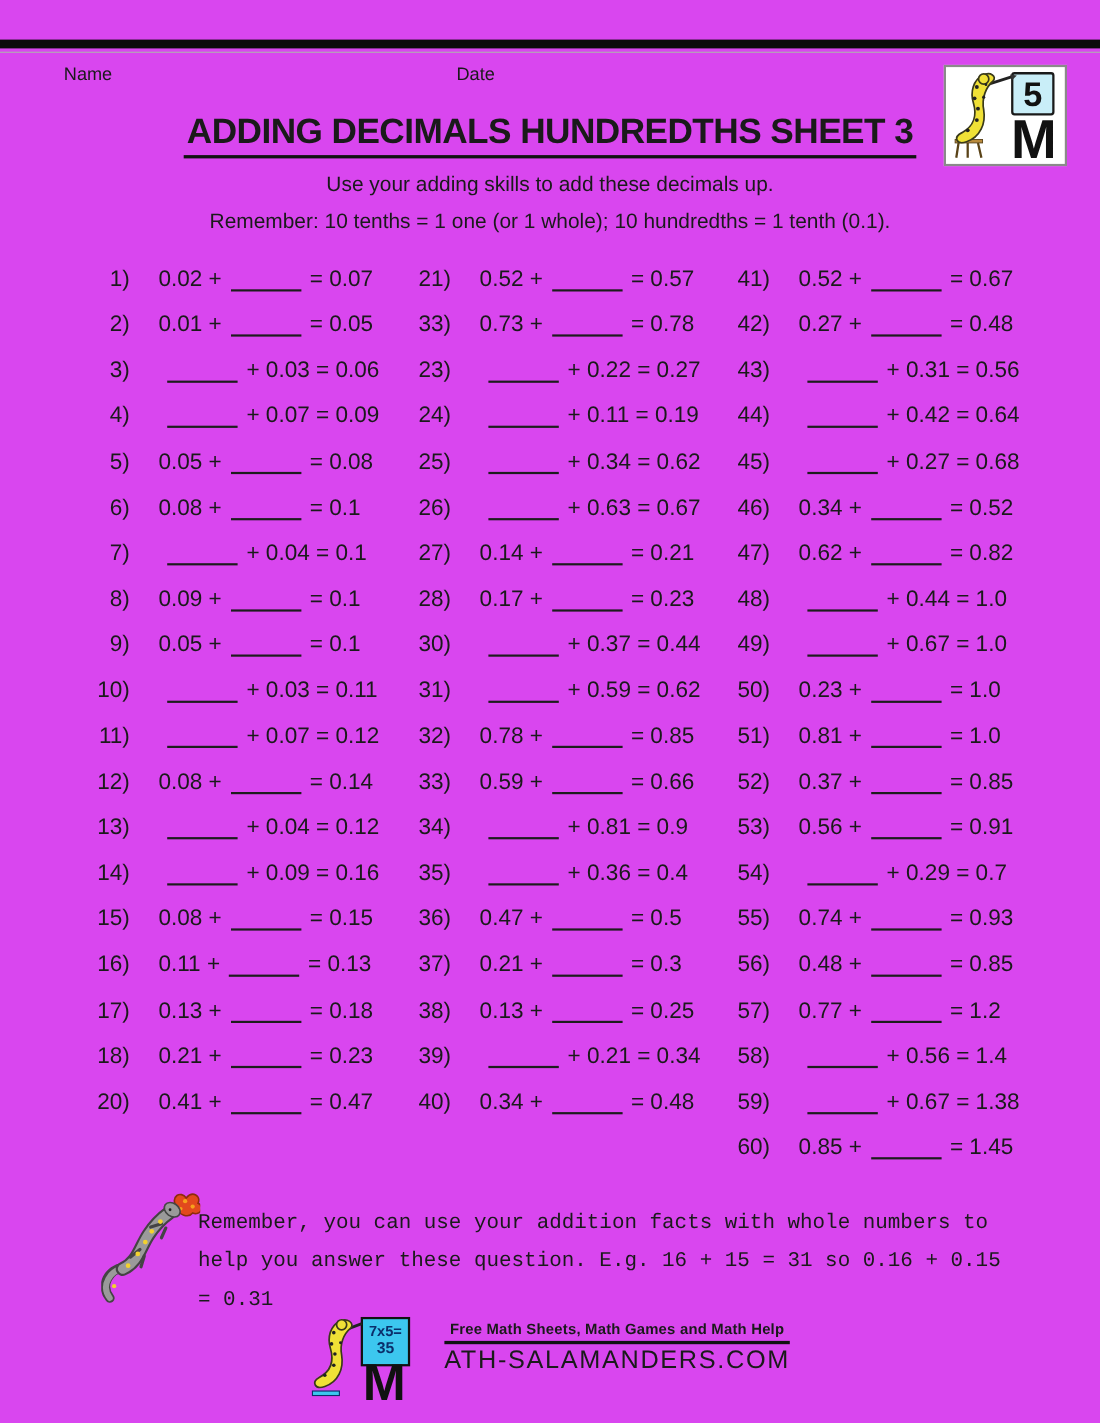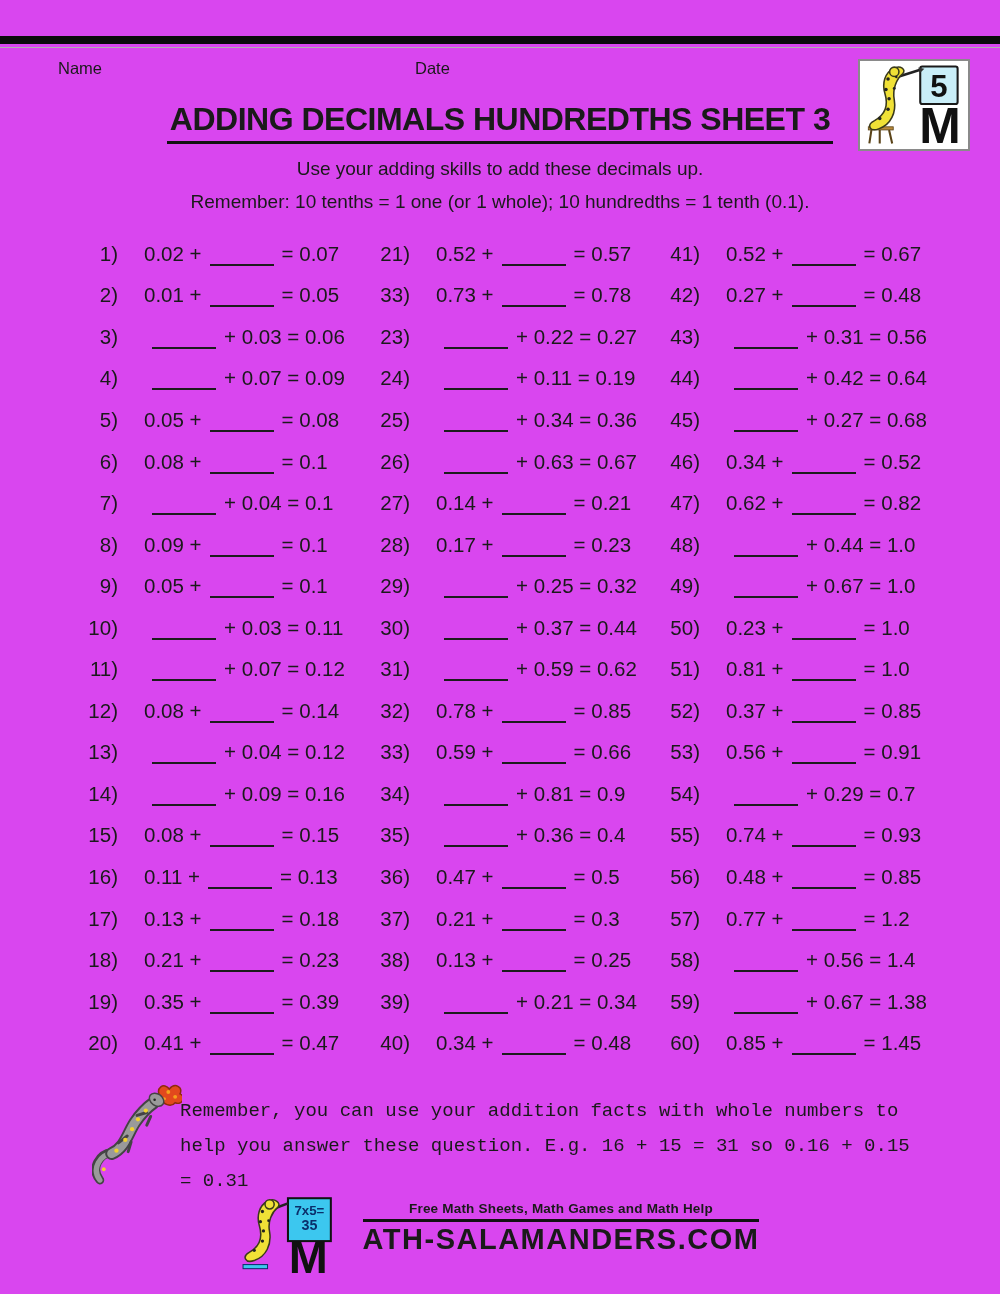--- a/index.html
+++ b/index.html
@@ -39,21 +39,21 @@
     font-size:19px;line-height:35px;font-family:Liberation Mono, monospace;
   }
   .lizard{position:absolute;left:92px;top:1084px;}
   .footer{
     position:absolute;top:1197px;left:0;width:1000px;
     display:flex;justify-content:center;align-items:flex-start;
   }
   .footer-col{margin-left:-8px;padding-top:4px;padding-left:32px;}
   .footer-tagline{font-size:13.5px;font-weight:bold;letter-spacing:0.2px;text-align:center;}
   .footer-rule{height:3px;background:#111;margin:3px 0 1px 0;}
-  .footer-wordmark{font-size:29px;font-weight:bold;letter-spacing:1.5px;white-space:nowrap;}
+  .footer-wordmark{font-size:23px;font-weight:normal;letter-spacing:1.5px;white-space:nowrap;}
 </style>
 </head>
 <body>
 
 <div class="page">
 
   <div class="top-rule"></div>
   <div class="top-rule-thin"></div>
 
   <div class="name-label">Name</div>
@@ -157,24 +157,20 @@
         </div>
         <div class="prob-row">
           <span class="prob-num">17)</span>
           <span class="prob-body"><span>0.13 +</span><span class="blank"></span><span>= 0.18</span></span>
         </div>
         <div class="prob-row">
           <span class="prob-num">18)</span>
           <span class="prob-body"><span>0.21 +</span><span class="blank"></span><span>= 0.23</span></span>
         </div>
         <div class="prob-row">
-          <span class="prob-num">19)</span>
-          <span class="prob-body"><span>0.35 +</span><span class="blank"></span><span>= 0.39</span></span>
-        </div>
-        <div class="prob-row">
           <span class="prob-num">20)</span>
           <span class="prob-body"><span>0.41 +</span><span class="blank"></span><span>= 0.47</span></span>
         </div>
       </div>
       <div class="prob-col c2">
         <div class="prob-row">
           <span class="prob-num">21)</span>
           <span class="prob-body"><span>0.52 +</span><span class="blank"></span><span>= 0.57</span></span>
         </div>
         <div class="prob-row">
@@ -184,37 +180,33 @@
         <div class="prob-row">
           <span class="prob-num">23)</span>
           <span class="prob-body"><span class="blank"></span><span>+ 0.22 = 0.27</span></span>
         </div>
         <div class="prob-row">
           <span class="prob-num">24)</span>
           <span class="prob-body"><span class="blank"></span><span>+ 0.11 = 0.19</span></span>
         </div>
         <div class="prob-row">
           <span class="prob-num">25)</span>
-          <span class="prob-body"><span class="blank"></span><span>+ 0.34 = 0.36</span></span>
+          <span class="prob-body"><span class="blank"></span><span>+ 0.34 = 0.62</span></span>
         </div>
         <div class="prob-row">
           <span class="prob-num">26)</span>
           <span class="prob-body"><span class="blank"></span><span>+ 0.63 = 0.67</span></span>
         </div>
         <div class="prob-row">
           <span class="prob-num">27)</span>
           <span class="prob-body"><span>0.14 +</span><span class="blank"></span><span>= 0.21</span></span>
         </div>
         <div class="prob-row">
           <span class="prob-num">28)</span>
           <span class="prob-body"><span>0.17 +</span><span class="blank"></span><span>= 0.23</span></span>
-        </div>
-        <div class="prob-row">
-          <span class="prob-num">29)</span>
-          <span class="prob-body"><span class="blank"></span><span>+ 0.25 = 0.32</span></span>
         </div>
         <div class="prob-row">
           <span class="prob-num">30)</span>
           <span class="prob-body"><span class="blank"></span><span>+ 0.37 = 0.44</span></span>
         </div>
         <div class="prob-row">
           <span class="prob-num">31)</span>
           <span class="prob-body"><span class="blank"></span><span>+ 0.59 = 0.62</span></span>
         </div>
         <div class="prob-row">

